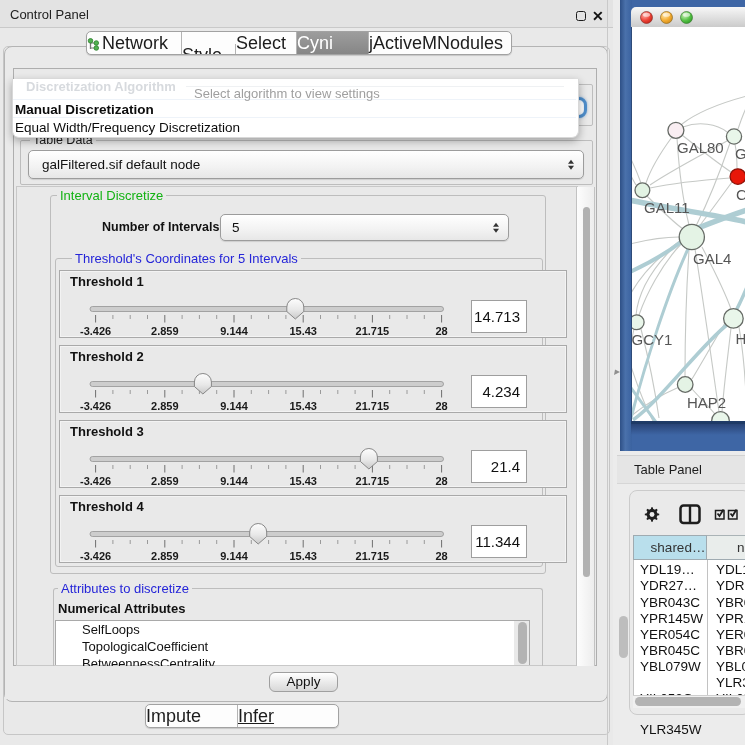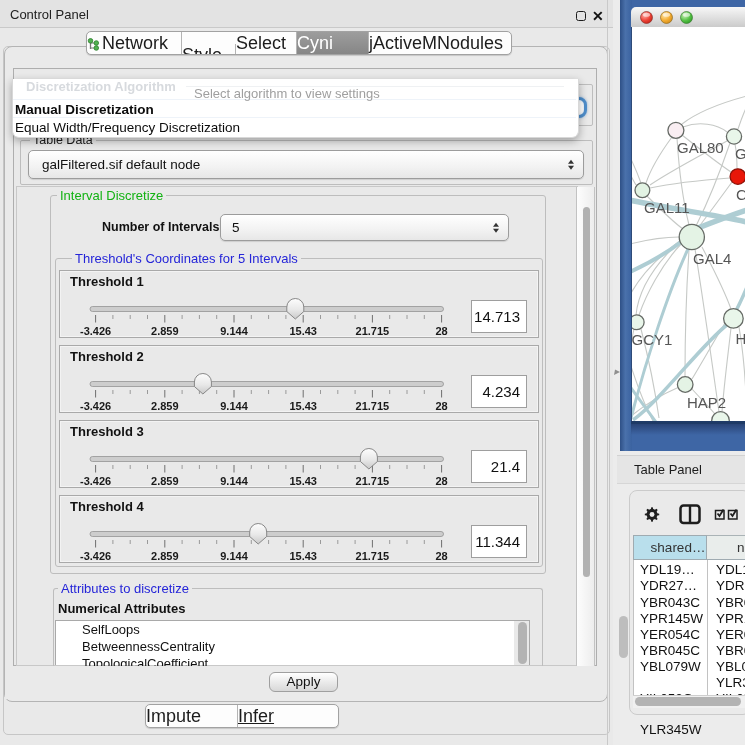--- a/index.html
+++ b/index.html
@@ -10,21 +10,21 @@
  background:linear-gradient(#ffffff,#f2f2f2 60%,#e7e7e7);
  box-shadow:0 1px 1px rgba(0,0,0,0.12);}
 .arrows{position:absolute;right:9px;top:50%;transform:translateY(-50%);
  display:flex;flex-direction:column;align-items:center;line-height:0;}
 .arrows span{width:0;height:0;border-left:3.5px solid transparent;border-right:3.5px solid transparent;}
 .arr-up{border-bottom:4.5px solid #333;margin-bottom:2.5px;}
 .arr-dn{border-top:4.5px solid #333;}
 .grp{position:absolute;border:1px solid #bdbdbd;border-radius:3px;}
 .grplbl{position:absolute;font-size:12.5px;background:#e9e9e9;padding:0 3px;white-space:nowrap;}
 .tbox{position:absolute;left:59px;width:478px;height:66px;border:1px solid #a9a9a9;
- box-shadow:inset 0 0 0 1px #f3f3f3;background:#e9e9e9;}
+ box-shadow:inset 0 0 0 1px #f3f3f3;background:#e9e9e9;padding-left:28px;}
 .tlbl{position:absolute;left:10px;top:3px;font-weight:bold;font-size:13px;color:#111;}
 .vbox{position:absolute;left:411px;top:29px;width:56px;height:33px;box-sizing:border-box;background:#fff;
  border:1px solid #9e9e9e;font-size:15px;color:#111;text-align:right;
  line-height:31px;padding-right:6px;}
 .ticklbl{position:absolute;top:54px;font-size:11px;font-weight:bold;color:#1a1a1a;
  transform:translateX(-50%);white-space:nowrap;}
 .seg{display:flex;position:absolute;background:#fdfdfd;border:1px solid #a2a2a2;
  border-radius:5px;overflow:hidden;height:22px;
  box-shadow:0 1px 1px rgba(0,0,0,0.15);}
 .seg div{font-size:18px;color:#1c1c1c;text-align:left;line-height:22px;
@@ -265,22 +265,22 @@
     <div class="ticklbl" style="left:312.4px;">21.715</div>
     <div class="ticklbl" style="left:381.6px;">28</div>
 <div class="vbox">11.344</div>
 </div>
 
 <div class="grp" style="left:53px;top:588px;width:488px;height:80px;border-bottom:none;"></div>
 <div class="grplbl" style="left:58px;top:581px;color:#2525d8;font-size:13px;">Attributes to discretize</div>
 <div class="abs" style="left:58px;top:601px;font-size:13px;font-weight:bold;color:#111;">Numerical Attributes</div>
 <div class="abs" style="left:55px;top:620px;width:475px;height:45px;background:#fff;border:1px solid #a9a9a9;border-bottom:none;box-sizing:border-box;">
  <div class="listitem">SelfLoops</div>
+ <div class="listitem">TopologicalCoefficient</div>
  <div class="listitem">BetweennessCentrality</div>
- <div class="listitem">TopologicalCoefficient</div>
  <div style="position:absolute;right:0;top:0;width:15px;height:44px;background:#e9e9e9;"></div>
 </div>
 <div class="abs" style="left:518px;top:622px;width:9px;height:42px;background:#b3b3b3;border-radius:4.5px;"></div>
 
 <div class="abs" style="left:5px;top:666px;width:600px;height:33px;background:#eaeaea;"></div>
 <div class="abs" style="left:269px;top:672px;width:67px;height:18px;border:1px solid #9f9f9f;border-radius:6px;
  background:linear-gradient(#ffffff,#e9e9e9 55%,#d8d8d8);font-size:13.5px;color:#111;text-align:center;line-height:18px;">Apply</div>
 
 <div class="seg" style="left:145px;top:704px;">
  <div style="width:92px;">Impute Data</div>

